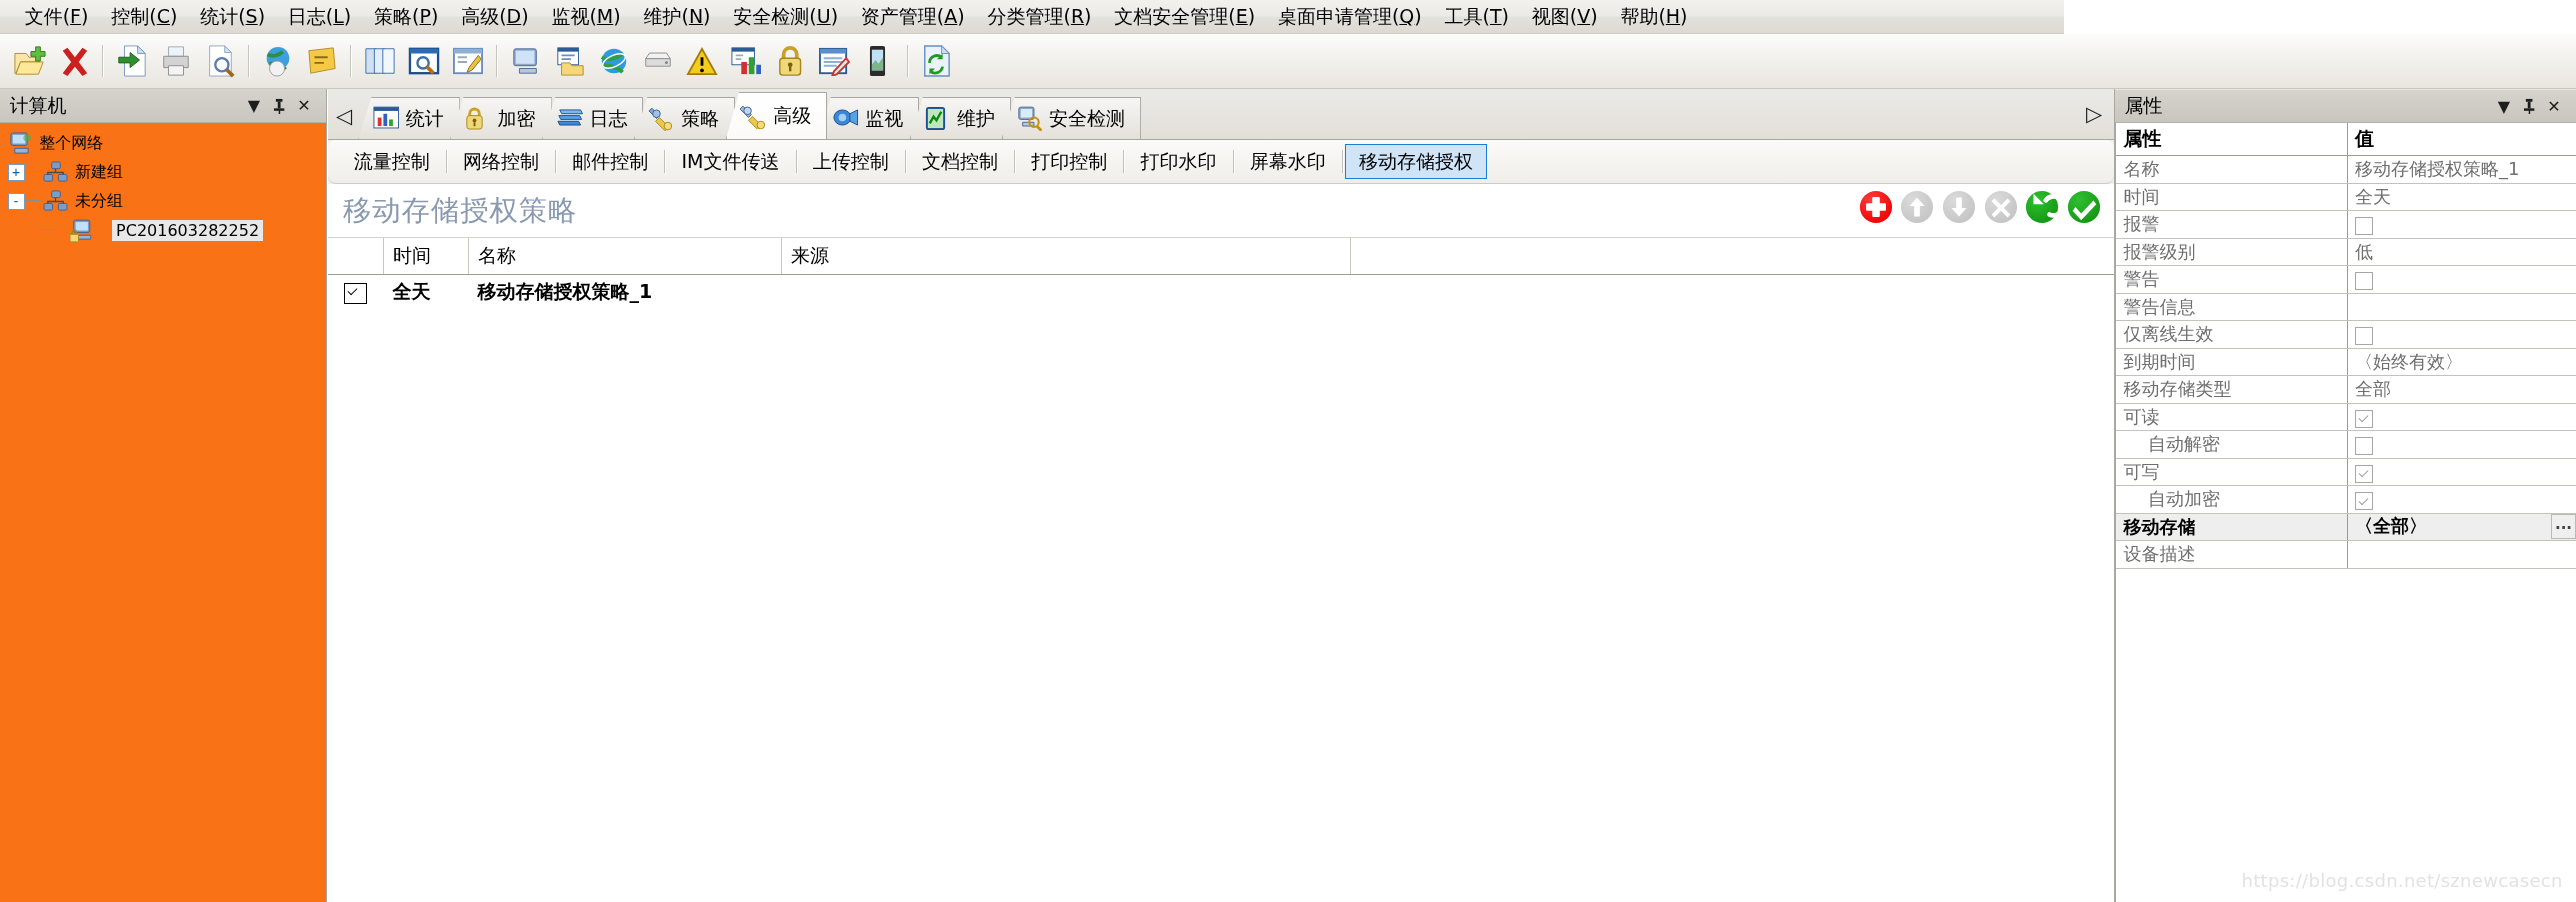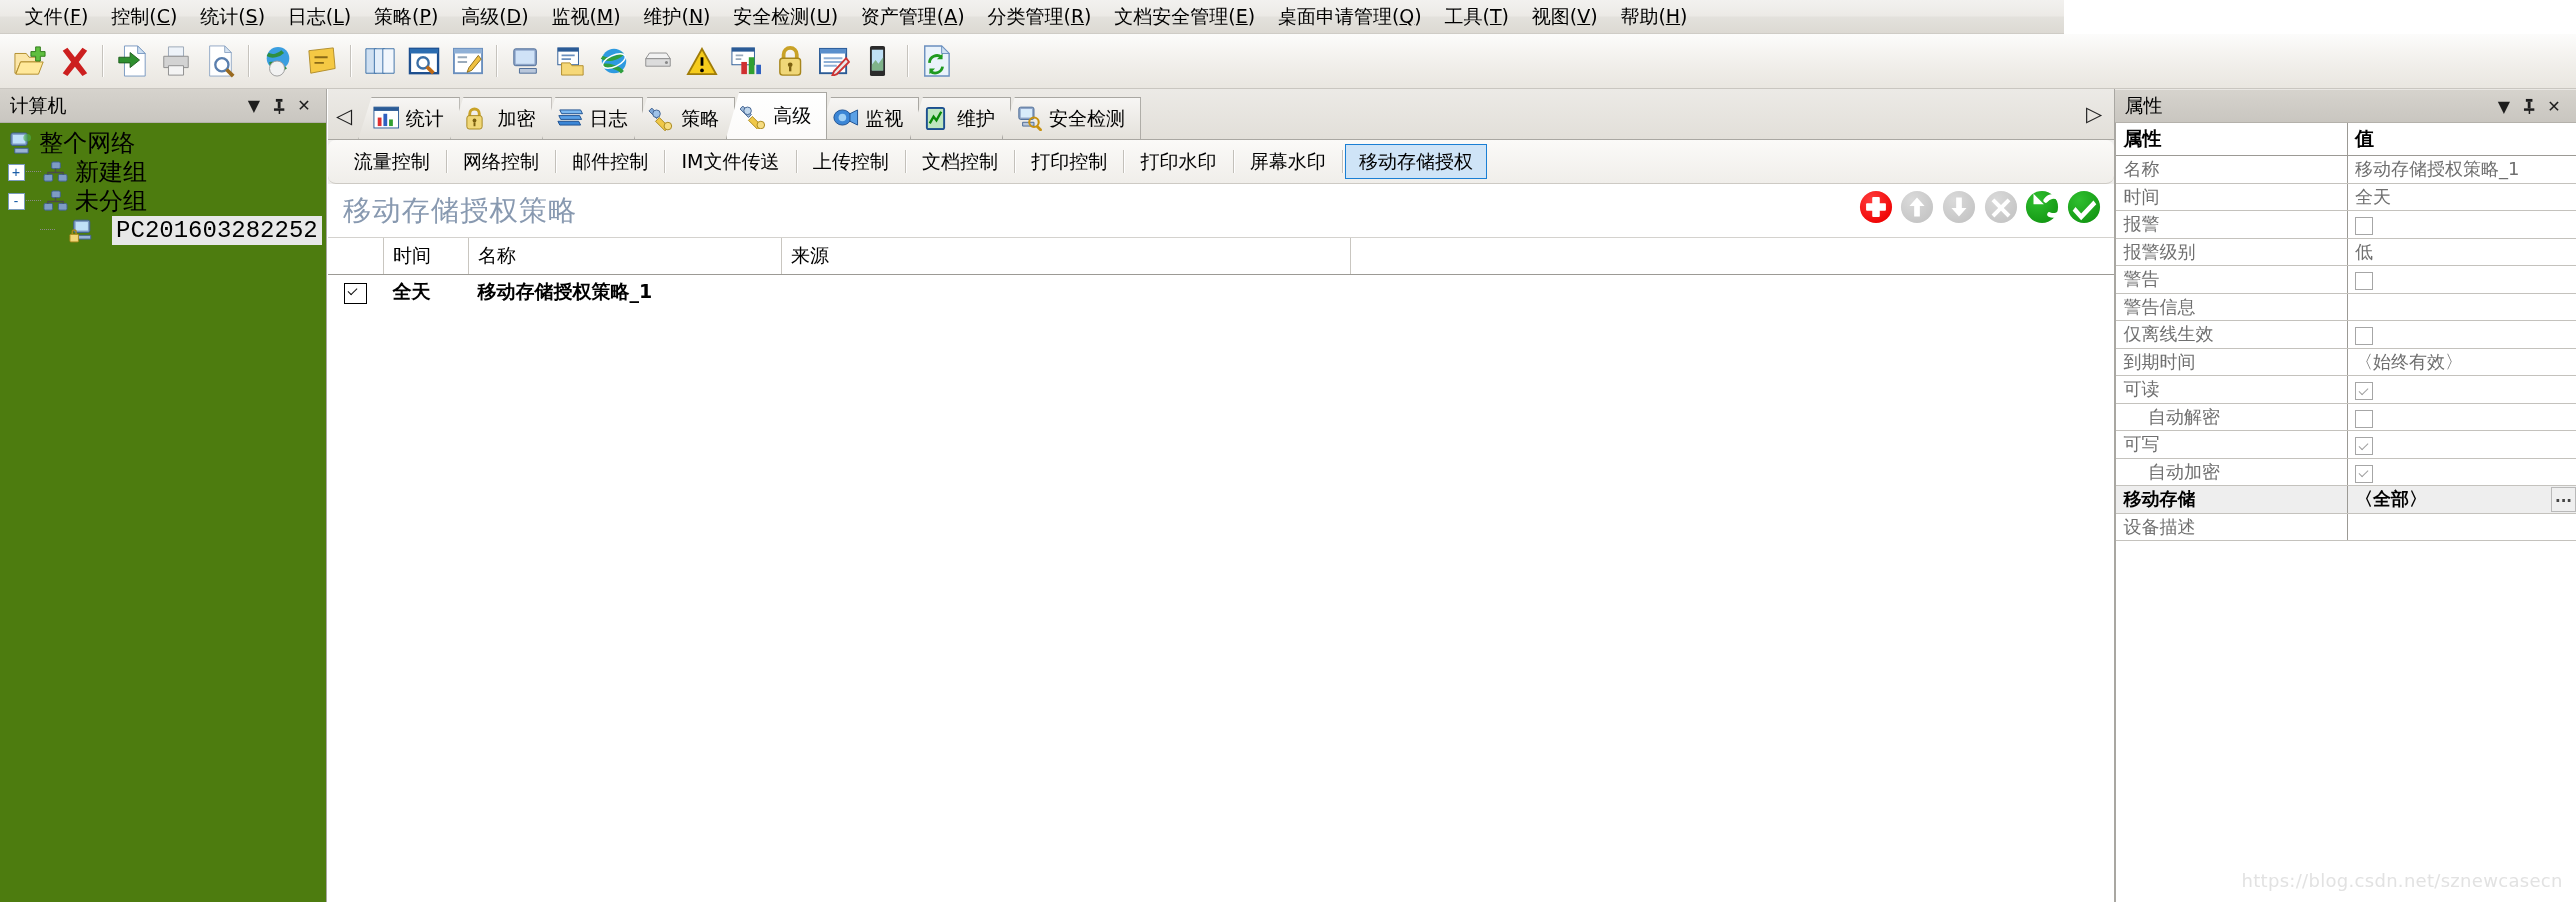--- a/index.html
+++ b/index.html
@@ -31,37 +31,37 @@
     border-bottom:0.9px solid #c9c6c0;
     display:flex;align-items:center;padding-left:7.6px;box-sizing:border-box;
   }
   .tbtn{width:44px;height:44px;display:flex;align-items:center;justify-content:center;cursor:default;}
   .tbtn svg{display:block;}
   .tsep{width:0.9px;height:32px;background:#c6c3bd;margin:0 6.6px;box-shadow:0.9px 0 0 #ffffff;}
 
   
   .leftpanel{
     position:absolute;left:0;top:89px;width:327px;height:813px;
-    background:#4d7c0f;border-right:0.9px solid #a9a7a2;box-sizing:border-box;
+    background:#f97316;border-right:0.9px solid #a9a7a2;box-sizing:border-box;
   }
   .lp-title{
     height:34px;background:linear-gradient(to bottom,#d6d3cd,#c9c6c0);
     border-bottom:0.9px solid #b4b1ab;
     display:flex;align-items:center;padding:0 9.5px;box-sizing:border-box;
   }
   .lp-title-txt{font-size:19px;color:#000;flex:1;white-space:nowrap;overflow:hidden;}
   .lp-btn{width:25px;height:25px;display:flex;align-items:center;justify-content:center;font-size:16px;color:#1d1d1d;cursor:default;}
   .tree{padding:5.7px 0 0 3.8px;font-size:18px;color:#000;}
   .tnode{display:flex;align-items:center;height:29px;position:relative;white-space:nowrap;}
   .tplug{width:17px;height:17px;border:0.9px solid #7b9bbd;background:#fff;color:#1b5ea8;
     font-size:13.3px;line-height:15px;text-align:center;font-family:"DejaVu Sans Mono",monospace;
     display:inline-block;box-sizing:border-box;cursor:default;margin-right:1.9px;}
   .tdots{display:inline-block;width:15px;height:0.9px;border-top:1.9px dotted #8a8a8a;vertical-align:middle;margin-right:1.9px;}
   .ticon{width:25px;height:23px;margin-right:6.6px;display:inline-block;}
-  .tlabel{font-size:24px;font-family:Liberation Mono, monospace;}
+  .tlabel{font-size:16px;}
   .tlabel.sel{background:#e8e8e8;padding:0.9px 3.8px;}
 
   
   .main{
     position:absolute;left:328px;top:89px;width:1787px;height:813px;
     background:#f0efed;box-sizing:border-box;border-right:0.9px solid #a9a7a2;
   }
 
   
   .tabstrip{
@@ -698,20 +698,24 @@
             </tr>
             <tr>
               <td class="">仅离线生效</td>
               <td><span class="gck "></span></td>
             </tr>
             <tr>
               <td class="">到期时间</td>
               <td><span>〈始终有效〉</span></td>
             </tr>
             <tr>
+              <td class="">移动存储类型</td>
+              <td><span>全部</span></td>
+            </tr>
+            <tr>
               <td class="">可读</td>
               <td><span class="gck on"></span></td>
             </tr>
             <tr>
               <td class="indent">自动解密</td>
               <td><span class="gck "></span></td>
             </tr>
             <tr>
               <td class="">可写</td>
               <td><span class="gck on"></span></td>

